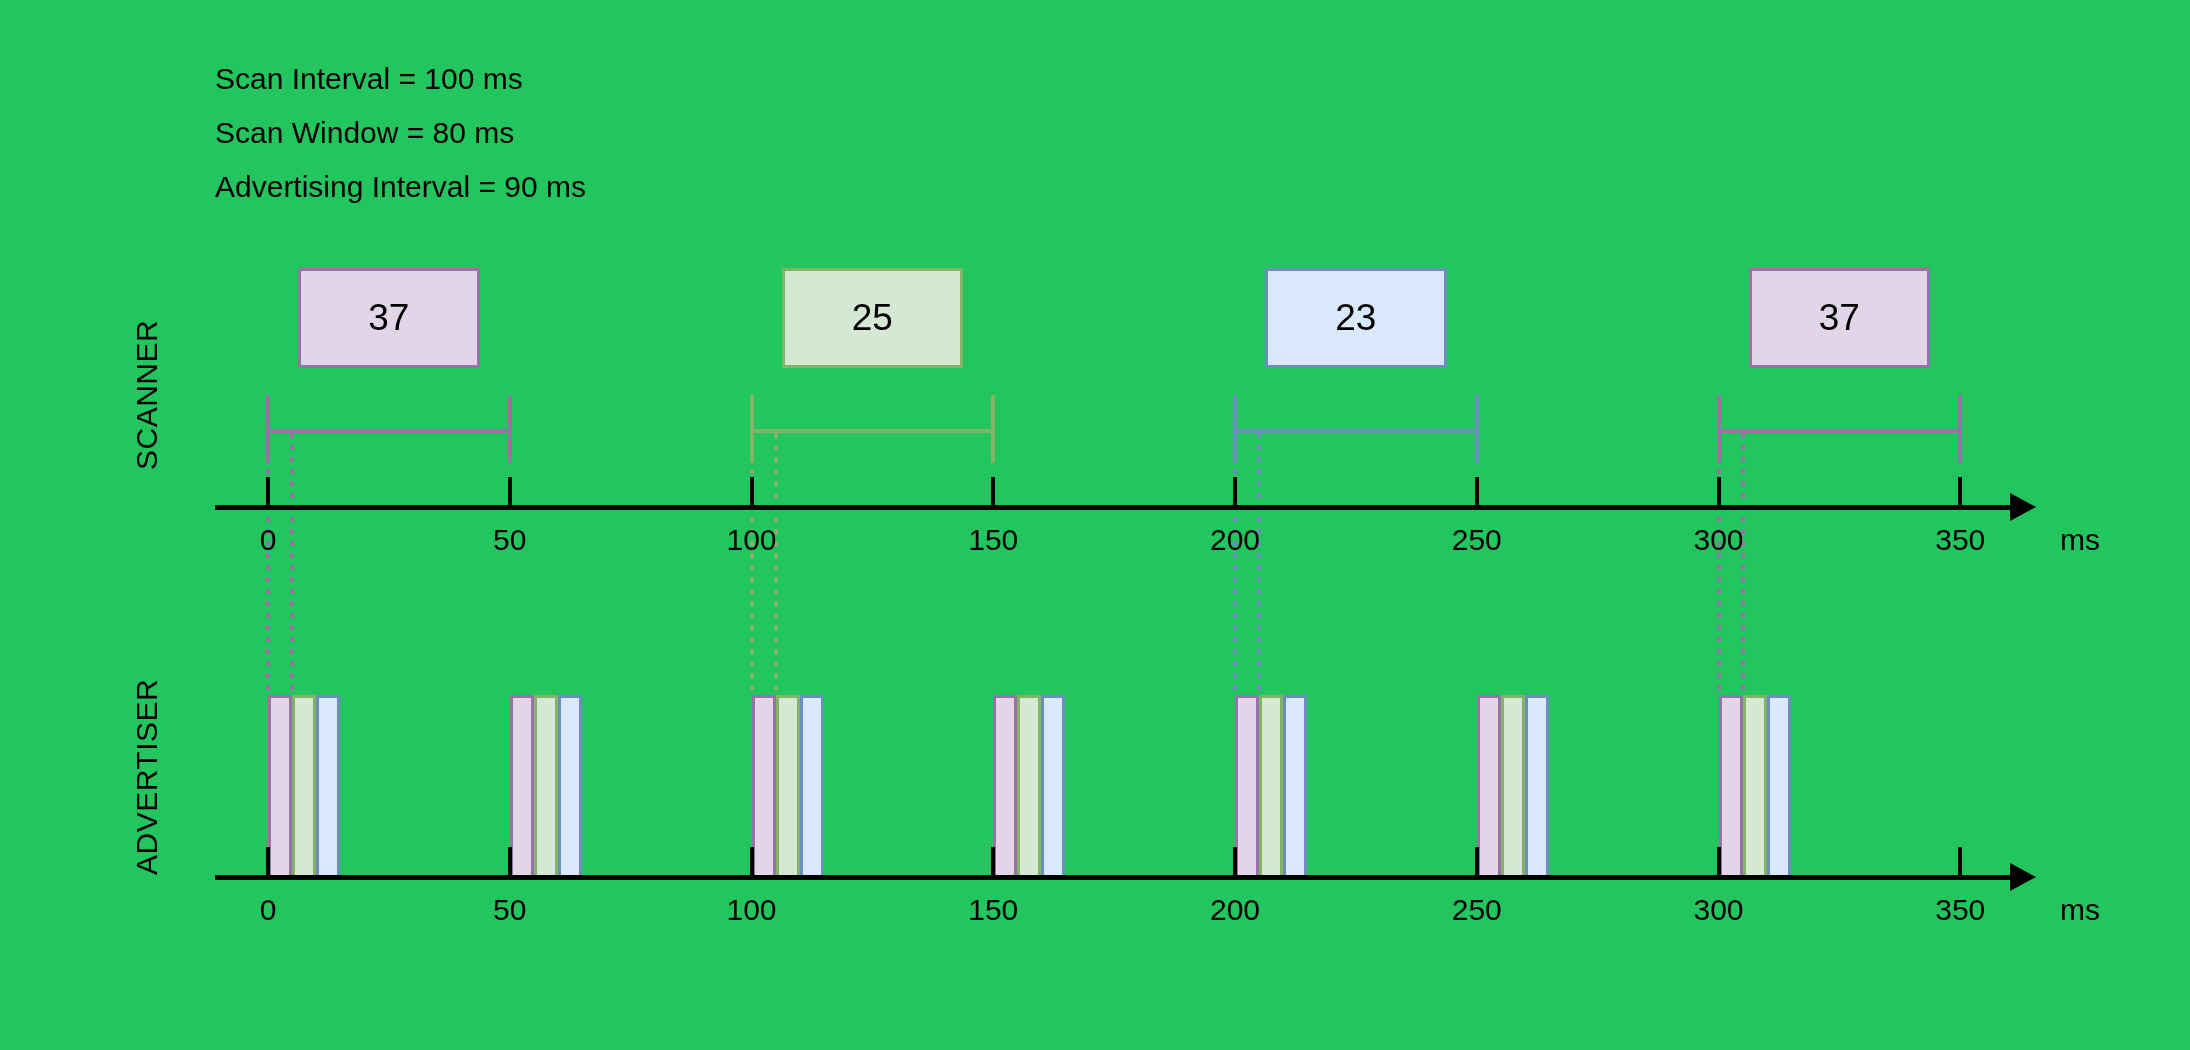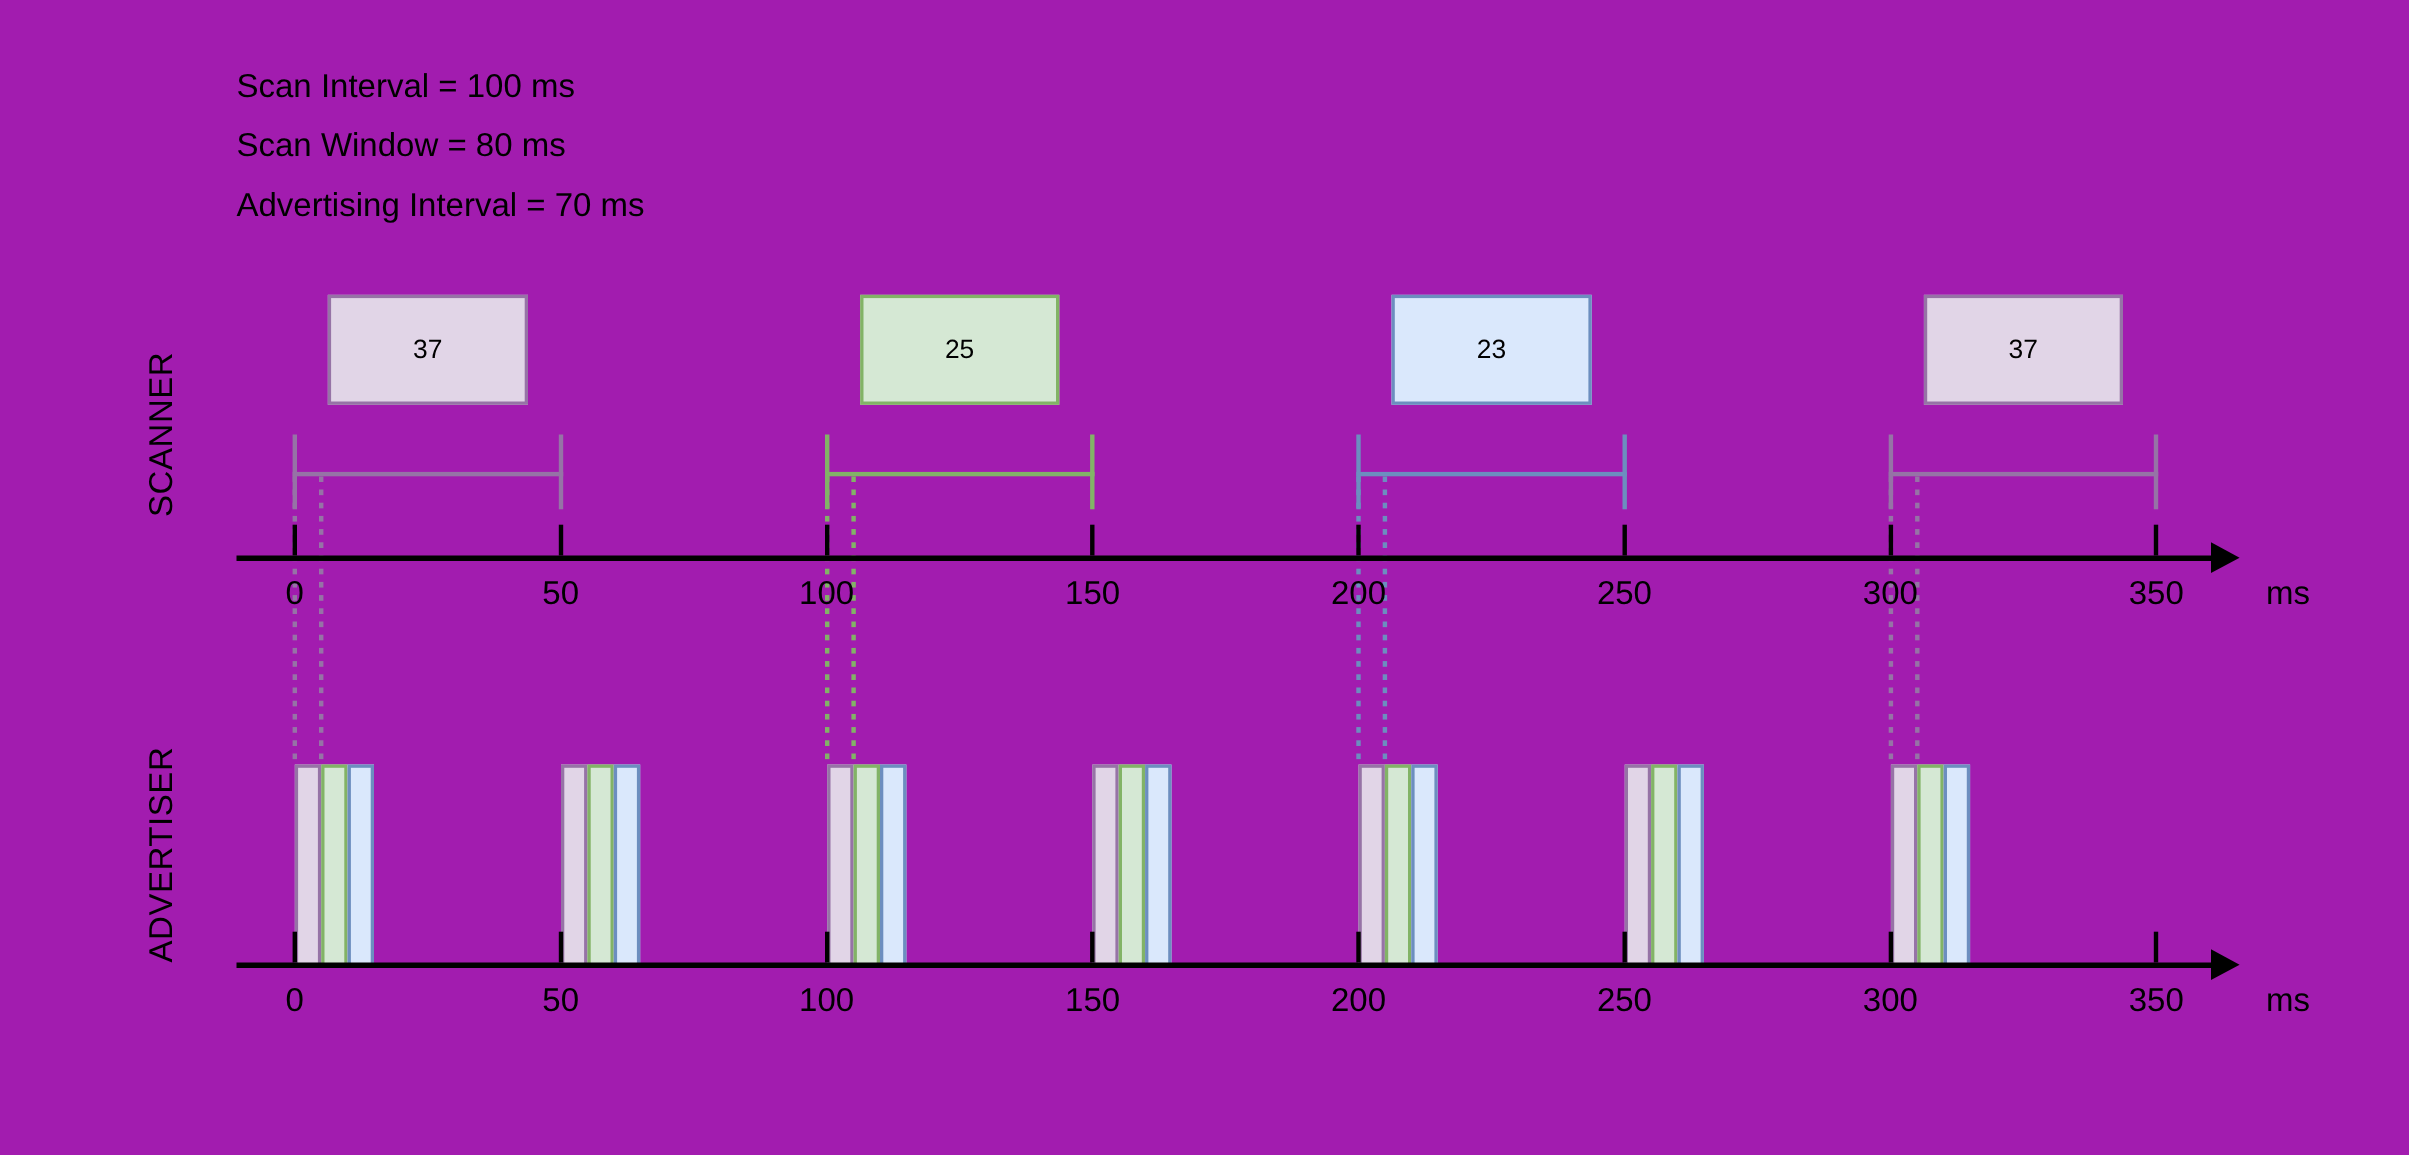--- a/index.html
+++ b/index.html
@@ -4,21 +4,21 @@
 <style>
   html, body {
     margin: 0;
     padding: 0;
     background: #ffffff;
   }
   #canvas {
     position: relative;
     width: 2190px;
     height: 1050px;
-    background: #a21caf;
+    background: #22c55e;
     font-family: "Liberation Sans", sans-serif;
     overflow: hidden;
   }
 
   
   #params {
     position: absolute;
     left: 215px;
     top: 52px;
   }
@@ -84,21 +84,21 @@
 
   
   .chan-box {
     position: absolute;
     box-sizing: border-box;
     border-width: 3px;
     border-style: solid;
     display: flex;
     align-items: center;
     justify-content: center;
-    font-size: 24px;
+    font-size: 37px;
     color: #000000;
   }
 
   
   .bracket {
     position: absolute;
   }
   .bracket-bar {
     position: absolute;
     height: 4px;
@@ -139,21 +139,21 @@
   }
 </style>
 </head>
 <body>
 
 <div id="canvas">
 
   <div id="params">
     <div class="param-line">Scan Interval = 100 ms</div>
     <div class="param-line">Scan Window = 80 ms</div>
-    <div class="param-line">Advertising Interval = 70 ms</div>
+    <div class="param-line">Advertising Interval = 90 ms</div>
   </div>
 
   <div class="row-label" id="label-scanner">SCANNER</div>
   <div class="row-label" id="label-advertiser">ADVERTISER</div>
 
   <div id="layer-connectors">
       <div class="connector" style="left: 266px; top: 433px; height: 262px; color: rgb(150, 115, 166);"></div>
       <div class="connector" style="left: 290px; top: 433px; height: 262px; color: rgb(150, 115, 166);"></div>
       <div class="connector" style="left: 749.5px; top: 433px; height: 262px; color: rgb(130, 179, 102);"></div>
       <div class="connector" style="left: 773.5px; top: 433px; height: 262px; color: rgb(130, 179, 102);"></div>

